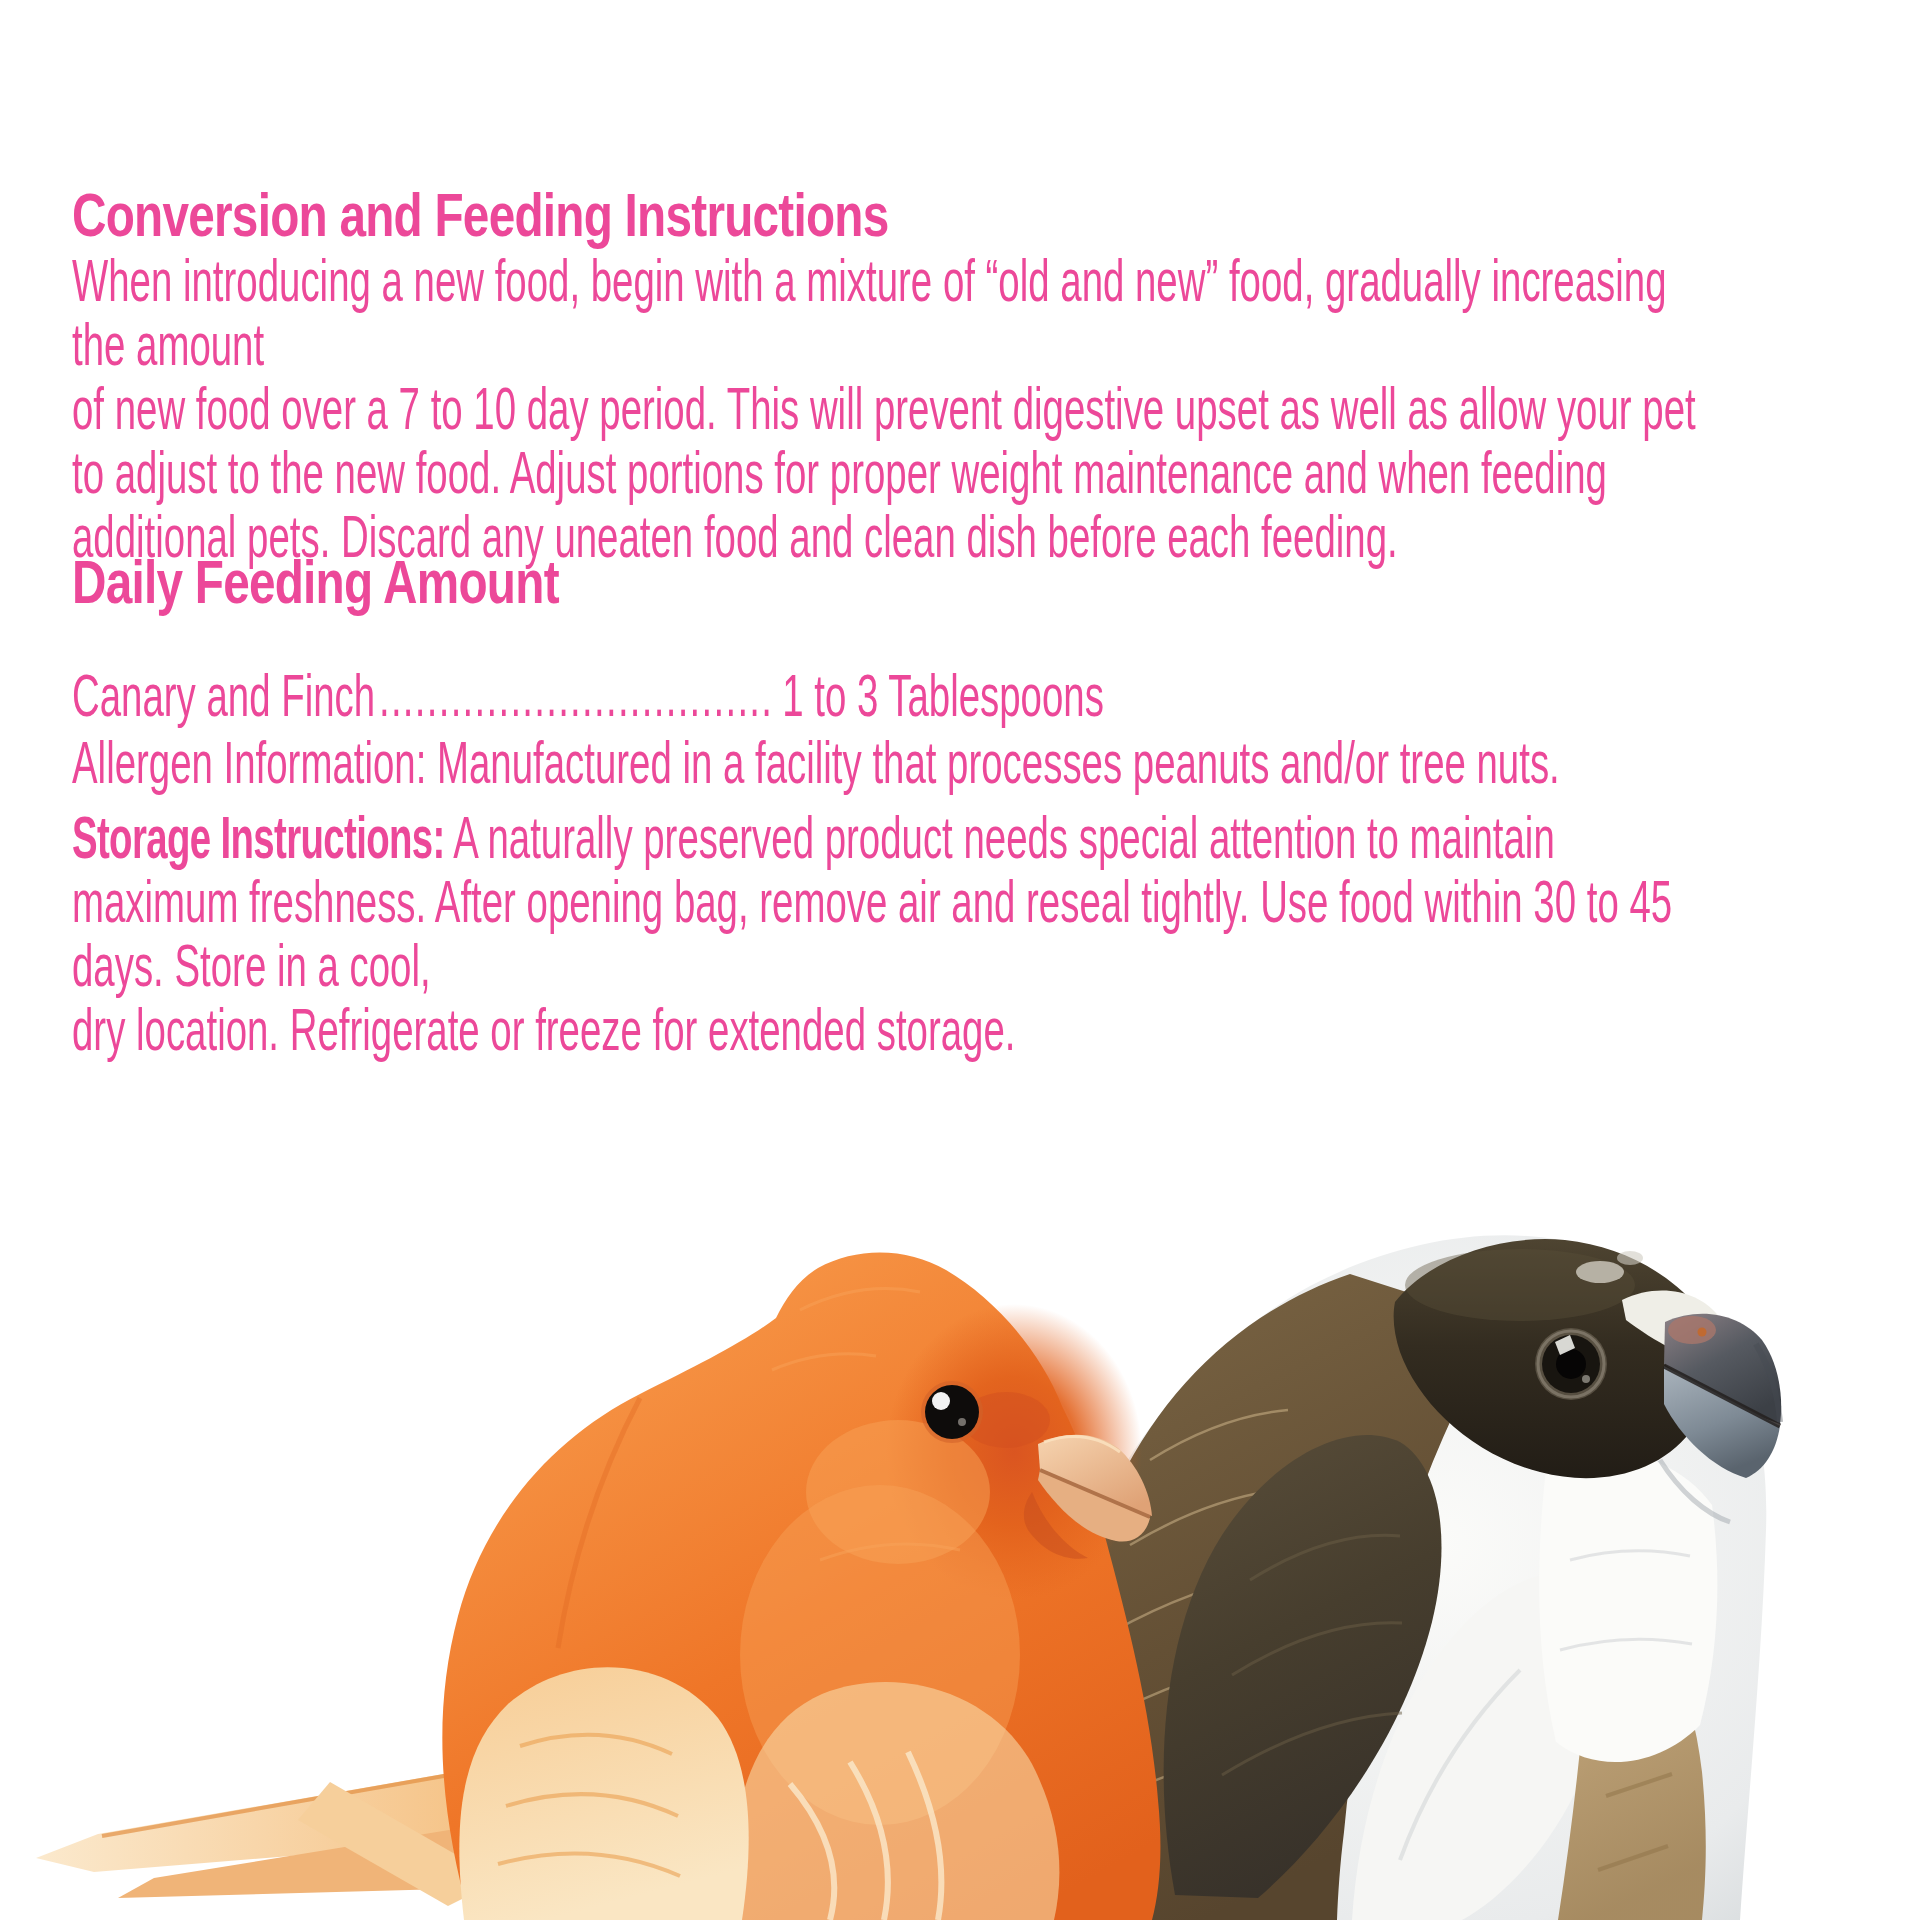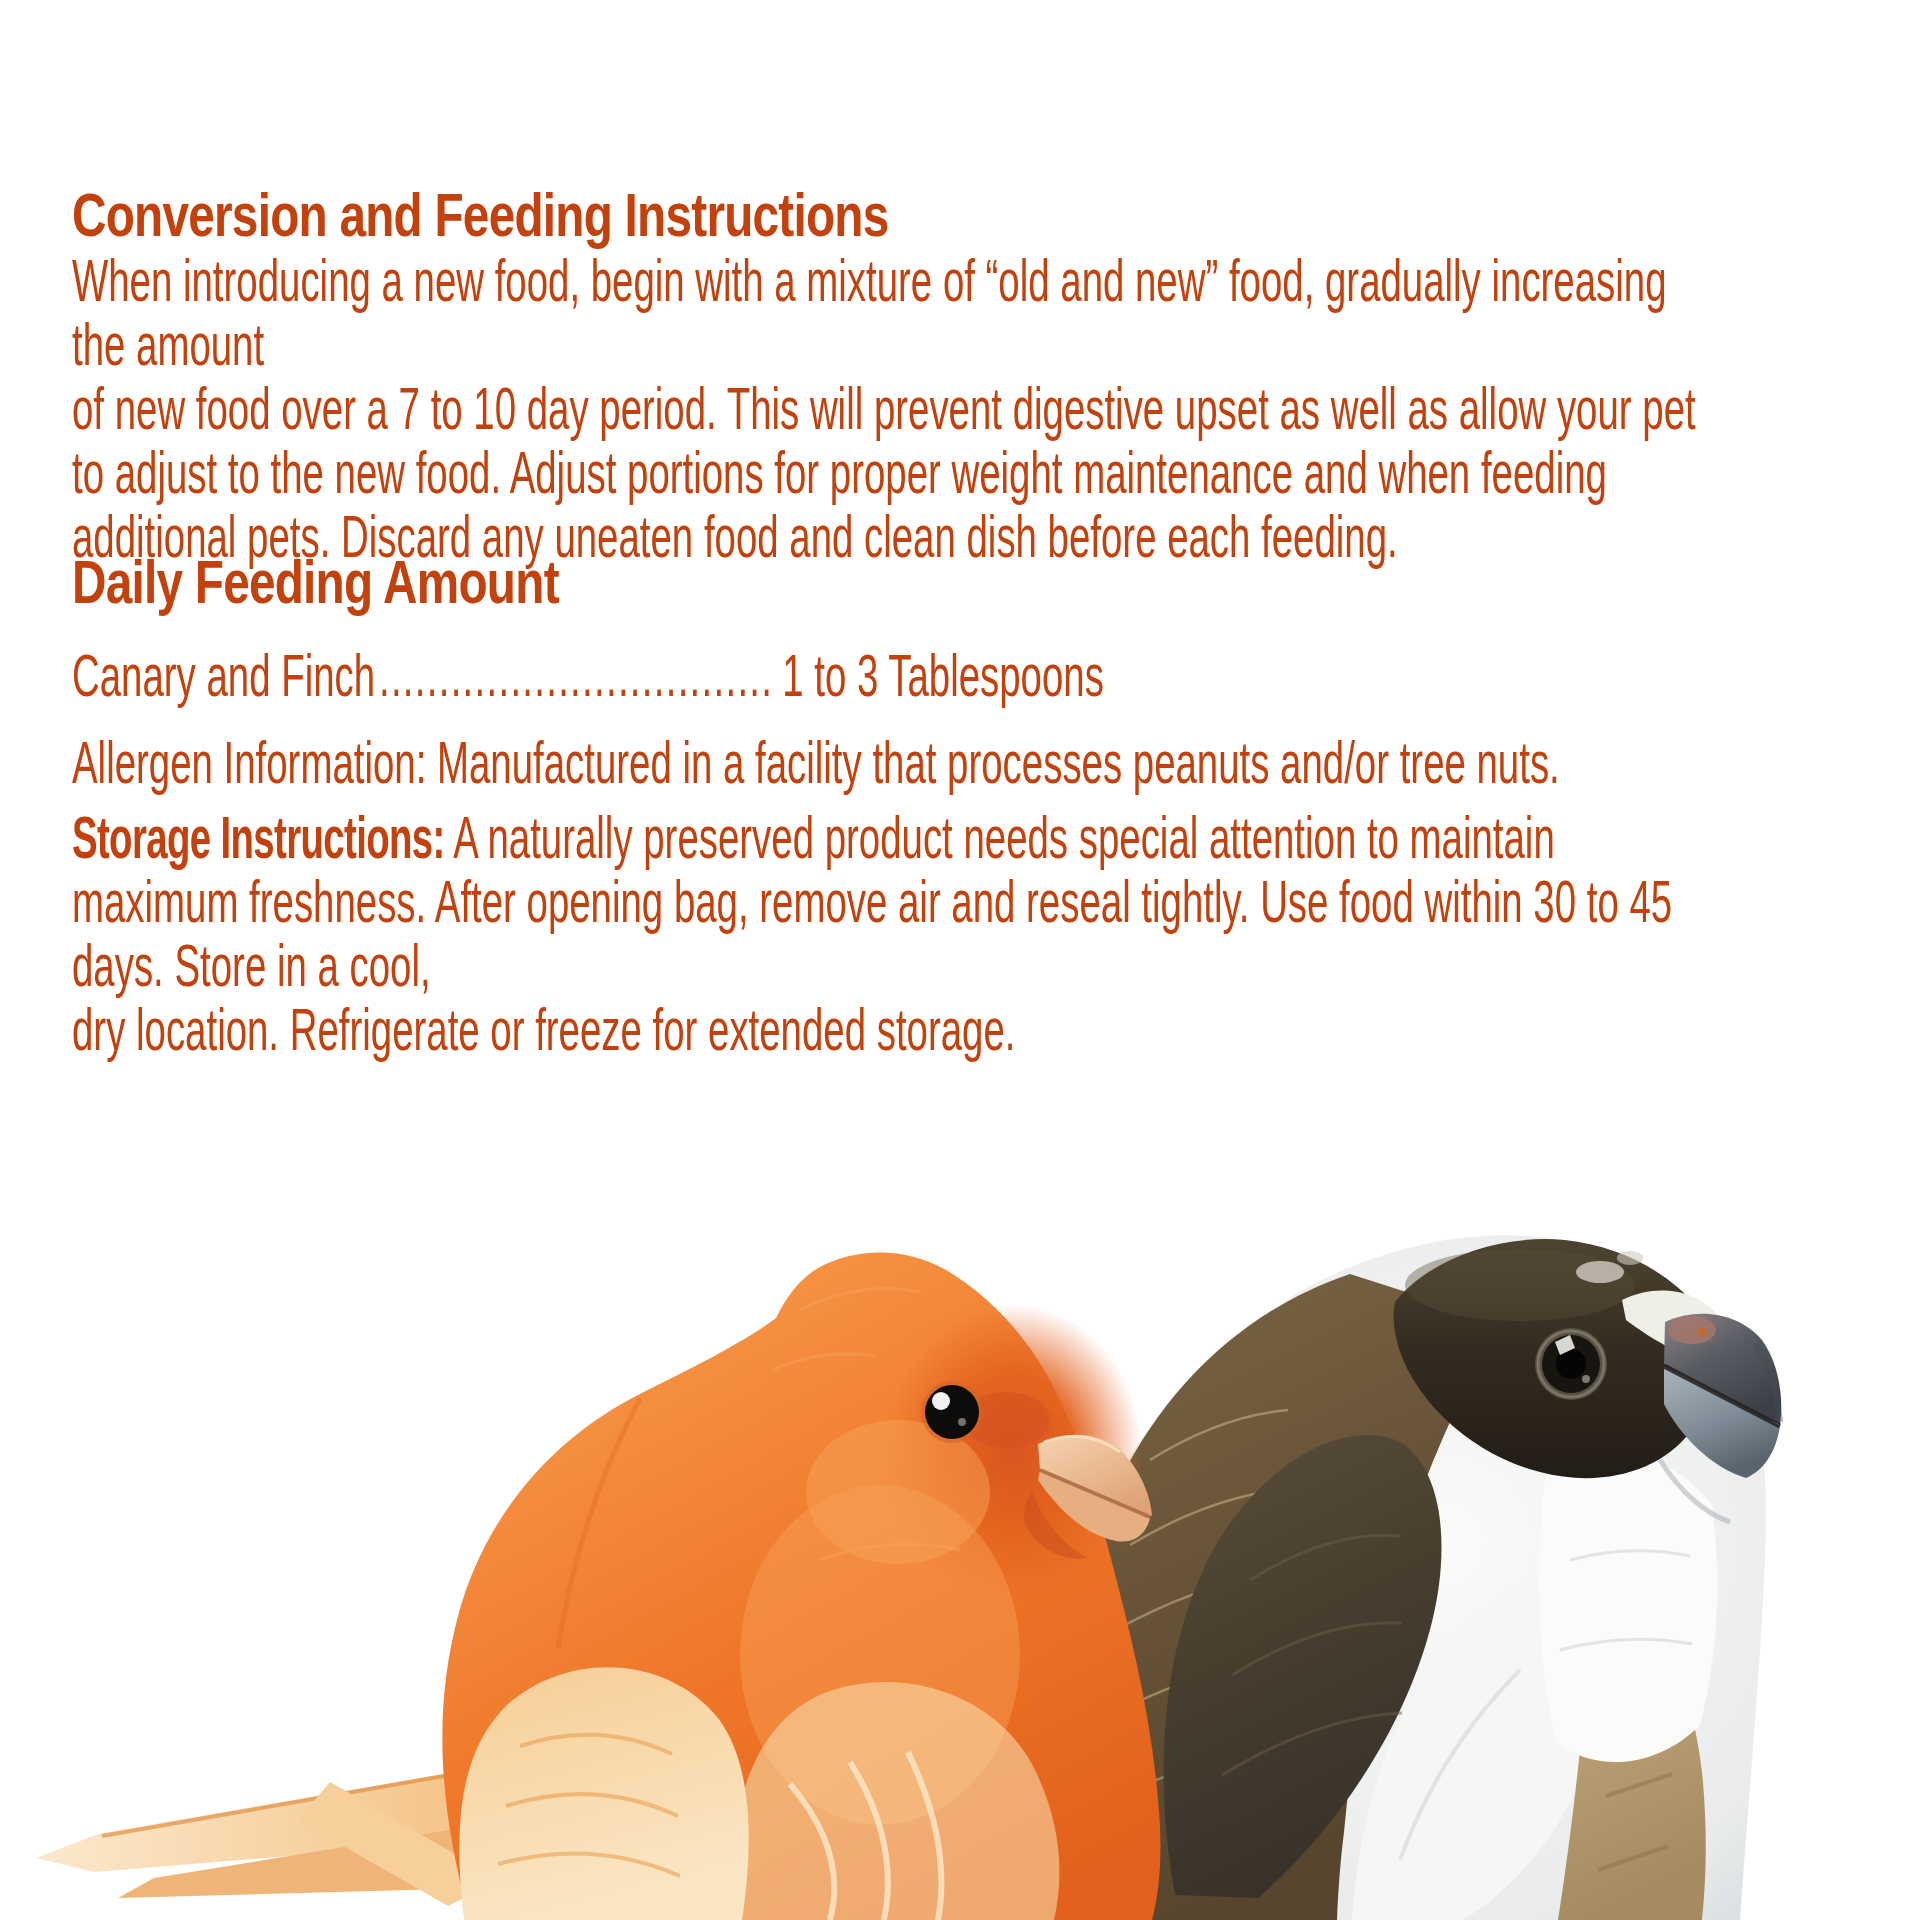--- a/index.html
+++ b/index.html
@@ -1,18 +1,18 @@
 <!DOCTYPE html>
 <html><head>
 <meta charset="utf-8">
 <style>
   html,body{margin:0;padding:0;background:#ffffff;}
   .canvas{
     position:relative;width:1920px;height:1920px;background:#ffffff;overflow:hidden;
-    font-family:"Liberation Sans","DejaVu Sans",sans-serif;color:#c2410c;
+    font-family:"Liberation Sans","DejaVu Sans",sans-serif;color:#ec4899;
   }
   .tblock{position:absolute;left:72px;}
   .line{display:block;white-space:nowrap;height:64px;line-height:64px;
         font-size:60px;transform:scaleX(0.64);transform-origin:0 0;}
   .line.heading{font-weight:bold;font-size:62px;transform:scaleX(0.77);letter-spacing:-1px;}
   .line .b{font-weight:bold;letter-spacing:-1px;}
   .dots{margin-left:6px;letter-spacing:2px;}
   .amt{margin-left:14px;}
   svg{position:absolute;left:0;top:0;}
 </style>
@@ -224,21 +224,21 @@
     <span class="line">the amount</span>
     <span class="line">of new food over a 7 to 10 day period. This will prevent digestive upset as well as allow your pet</span>
     <span class="line">to adjust to the new food. Adjust portions for proper weight maintenance and when feeding</span>
     <span class="line">additional pets. Discard any uneaten food and clean dish before each feeding.</span>
   </div>
 
   <div class="tblock" style="top:550px">
     <span class="line heading">Daily Feeding Amount</span>
   </div>
 
-  <div class="tblock" style="top:644px">
+  <div class="tblock" style="top:664px">
     <span class="line">
       <span>Canary and Finch</span><span class="dots">.................................</span><span class="amt">1 to 3 Tablespoons</span>
     </span>
   </div>
 
   <div class="tblock" style="top:731px">
     <span class="line">Allergen Information: Manufactured in a facility that processes peanuts and/or tree nuts.</span>
   </div>
 
   <div class="tblock" style="top:806px">

